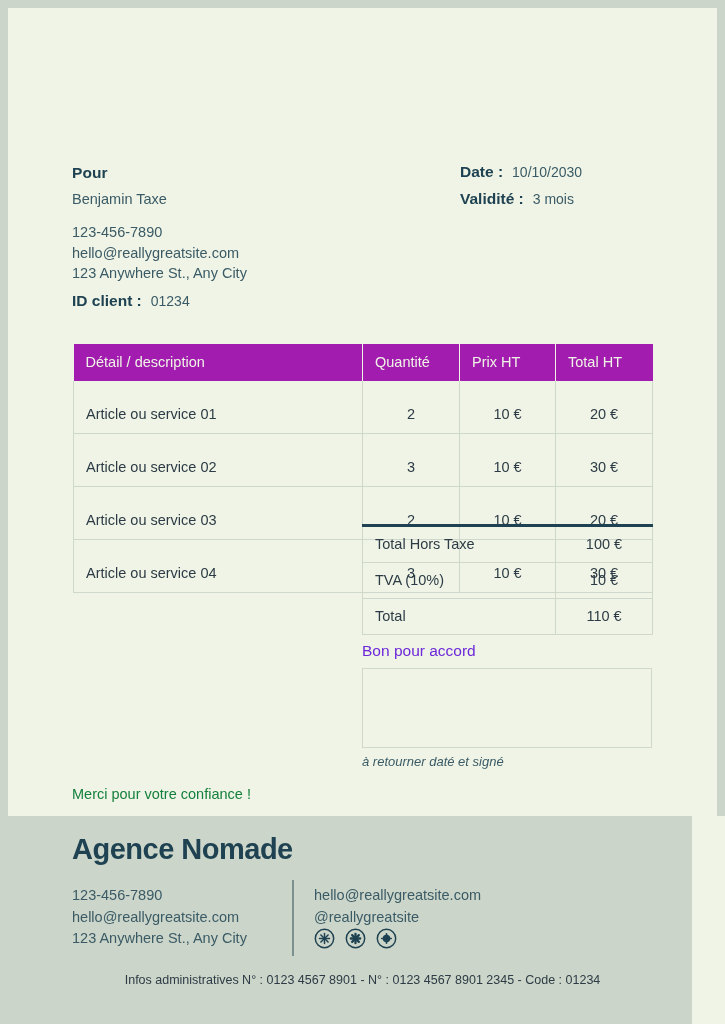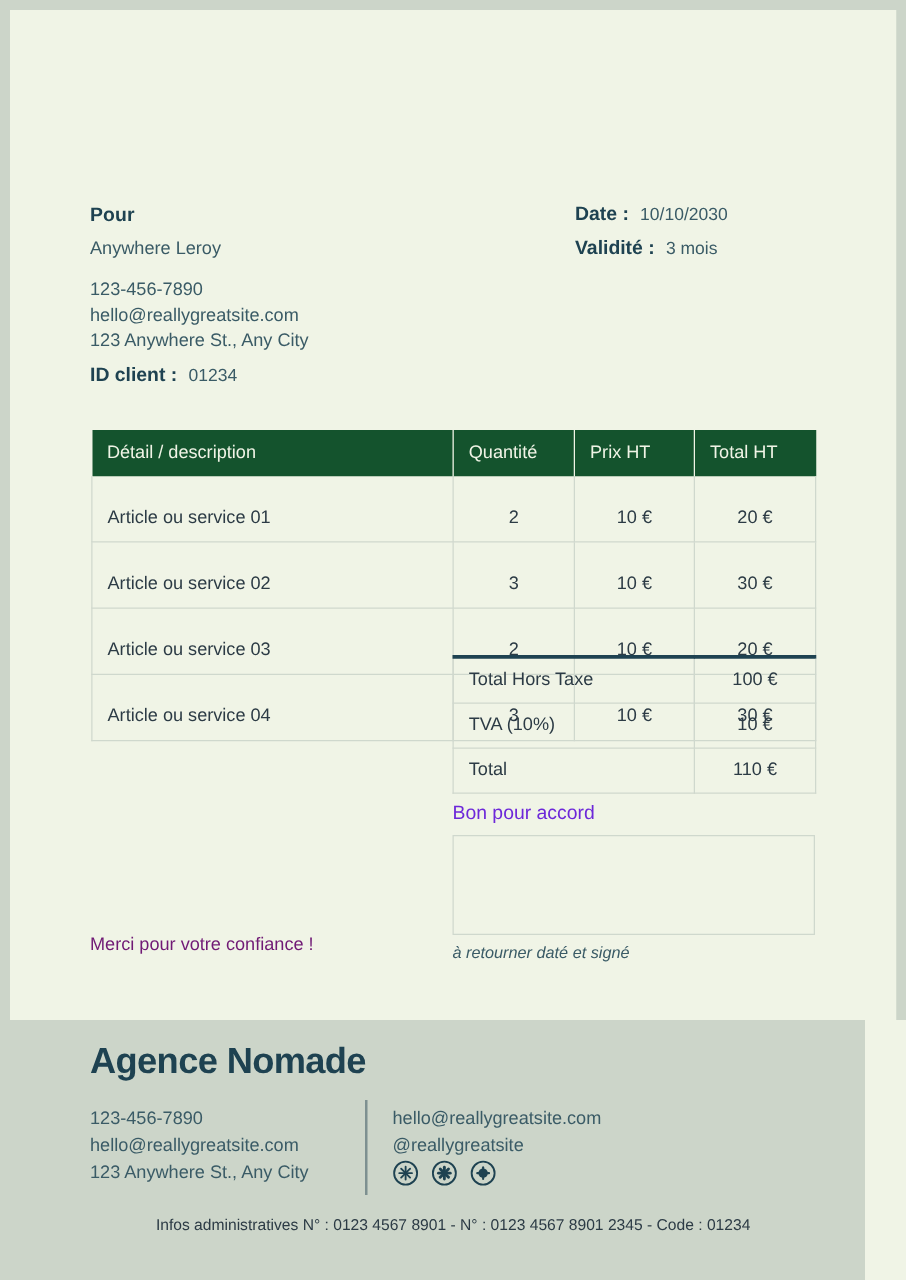--- a/index.html
+++ b/index.html
@@ -106,21 +106,21 @@
 
   
   .items-table {
     position: absolute;
     left: 73px; top: 344px;
     width: 579px;
     border-collapse: collapse;
     table-layout: fixed;
   }
   .items-table th {
-    background: #14532d;
+    background: #a21caf;
     color: #f0f4e6;
     font-size: 14.5px;
     font-weight: 400;
     text-align: left;
     padding: 10px 12px 11px 12px;
     border-right: 1px solid #f0f4e6;
   }
   .items-table th:last-child { border-right: none; }
   .items-table td {
     font-size: 14.5px;
@@ -176,23 +176,23 @@
     position: absolute;
     left: 362px; top: 754px;
     font-size: 13px;
     font-style: italic;
     color: #3a5b66;
   }
 
   
   .thanks {
     position: absolute;
-    left: 72px; top: 748px;
-    font-size: 14.5px;
-    color: #701a75;
+    left: 72px; top: 786px;
+    font-size: 14.5px;
+    color: #15803d;
   }
 
   
   .footer {
     position: absolute;
     left: 0; top: 816px;
     width: 692px;
     height: 208px;
     background: #ccd5c9;
   }
@@ -249,21 +249,21 @@
 <div class="page">
 
   <div class="body-area">
 
     <div class="frame-top"></div>
     <div class="frame-left"></div>
     <div class="frame-right"></div>
 
 
     <div class="pour-label">Pour</div>
-    <div class="pour-name">Anywhere Leroy</div>
+    <div class="pour-name">Benjamin Taxe</div>
 
     <div class="contact-block">
       <div>123-456-7890</div>
       <div>hello@reallygreatsite.com</div>
       <div>123 Anywhere St., Any City</div>
     </div>
 
     <div class="id-client-row">
       <span class="id-client-label">ID client :</span>
       <span class="id-client-value">01234</span>

